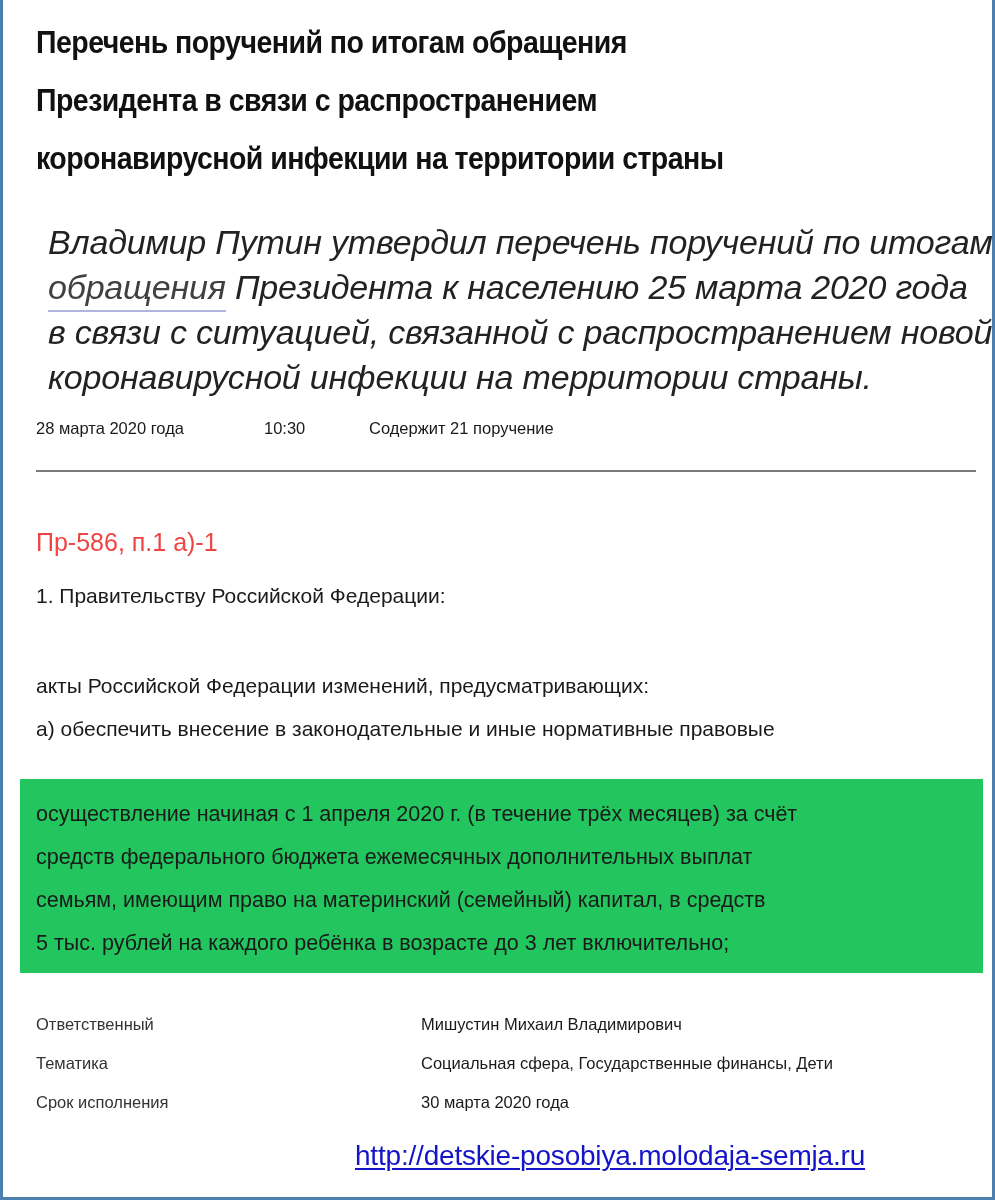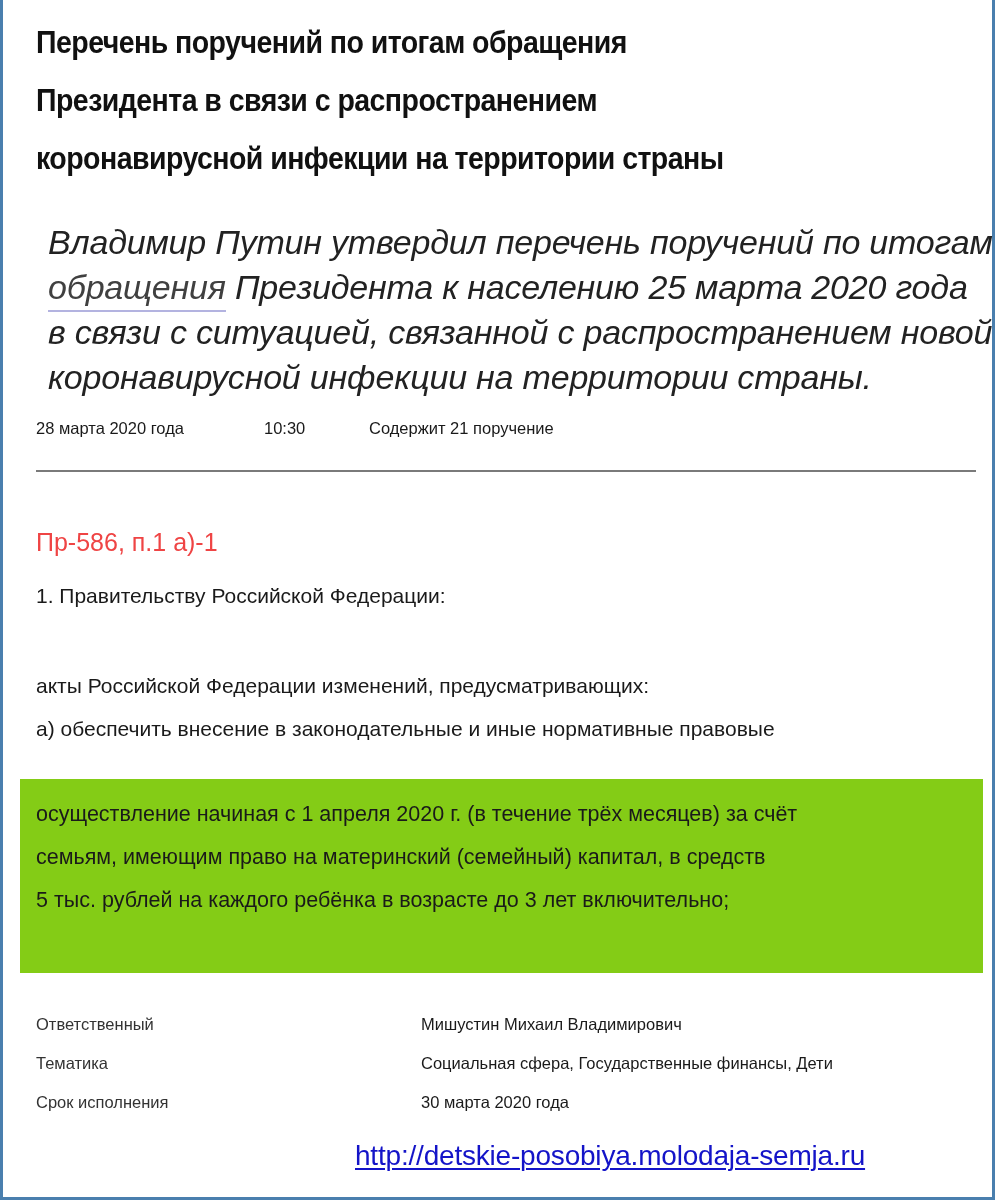--- a/index.html
+++ b/index.html
@@ -106,21 +106,21 @@
       color: #1a1a1a;
       margin: 0;
     }
     .p2 .line { display: block; white-space: nowrap; }
     .highlight {
       position: absolute;
       left: 17px;
       top: 779px;
       width: 963px;
       height: 194px;
-      background: #84cc16;
+      background: #22c55e;
     }
     .highlight p {
       position: absolute;
       left: 16px;
       top: 14px;
       margin: 0;
       font-size: 21.5px;
       line-height: 43px;
       color: #1a1a1a;
     }
@@ -191,20 +191,21 @@
   <p class="p1">1. Правительству Российской Федерации:</p>
 
   <p class="p2">
     <span class="line">акты Российской Федерации изменений, предусматривающих:</span>
     <span class="line">а) обеспечить внесение в законодательные и иные нормативные правовые</span>
   </p>
 
   <div class="highlight">
     <p>
       <span class="line">осуществление начиная с 1 апреля 2020 г. (в течение трёх месяцев) за счёт</span>
+      <span class="line">средств федерального бюджета ежемесячных дополнительных выплат</span>
       <span class="line">семьям, имеющим право на материнский (семейный) капитал, в средств</span>
       <span class="line">5 тыс. рублей на каждого ребёнка в возрасте до 3 лет включительно;</span>
     </p>
   </div>
 
   <div class="details">
     <div class="row">
       <span class="label">Ответственный</span>
       <span class="value">Мишустин Михаил Владимирович</span>
     </div>

